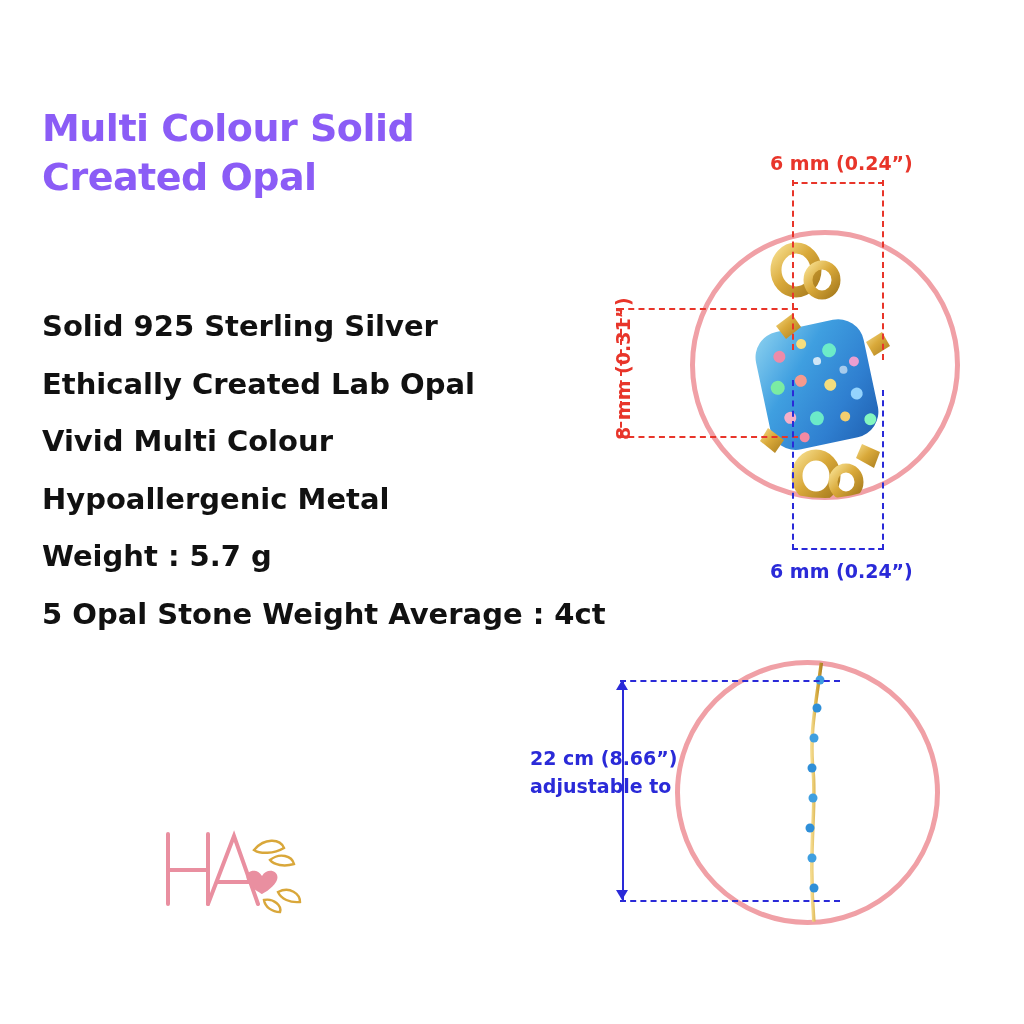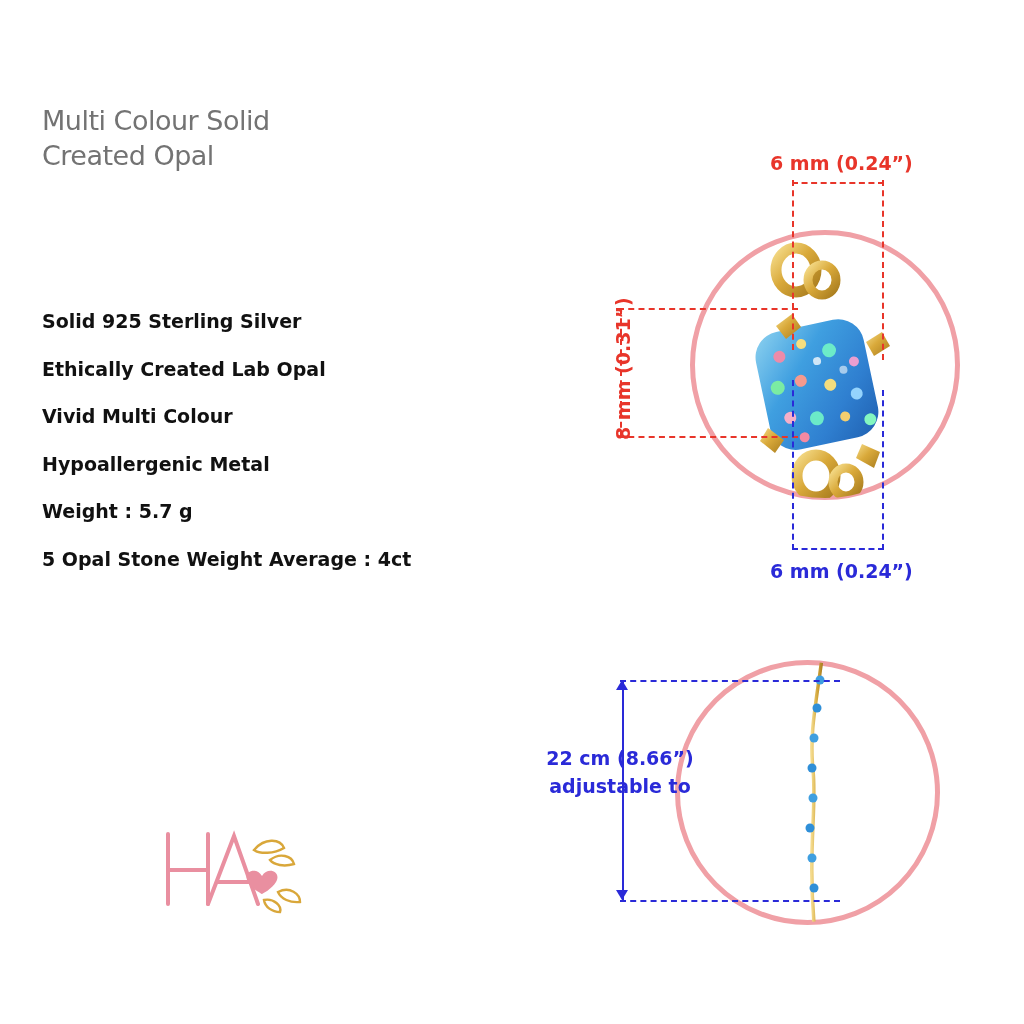--- a/index.html
+++ b/index.html
@@ -15,38 +15,38 @@
     overflow: hidden;
   }
 
   
   #product-title {
     position: absolute;
     left: 42px;
     top: 104px;
     width: 520px;
     font-family: "DejaVu Sans", sans-serif;
-    font-weight: normal;
-    font-size: 27px;
+    font-weight: bold;
+    font-size: 38px;
     line-height: 1.28;
     letter-spacing: -0.5px;
-    color: #737373;
+    color: #8b5cf6;
     white-space: pre-line;
   }
 
   #feature-list {
     position: absolute;
     left: 42px;
     top: 312px;
     width: 530px;
   }
   .feature-item {
     font-family: "DejaVu Sans", sans-serif;
     font-weight: bold;
-    font-size: 19px;
+    font-size: 29px;
     color: #111111;
     line-height: 1.0;
     margin-bottom: 28.5px;
     white-space: nowrap;
   }
 
   
   #brand-logo {
     position: absolute;
     left: 158px;
@@ -278,17 +278,17 @@
     </g>
   </svg>
 
   <div class="dash-h-blue" style="left:120px; top:30px; width:220px;"></div>
   <div class="dash-h-blue" style="left:120px; top:250px; width:220px;"></div>
   <div class="solid-v-blue" style="left:122px; top:30px; height:220px;"></div>
 
   <div class="arrowhead" style="left:116px; top:30px; border-left:6px solid transparent; border-right:6px solid transparent; border-bottom:10px solid #2a2ad8;"></div>
   <div class="arrowhead" style="left:116px; top:240px; border-left:6px solid transparent; border-right:6px solid transparent; border-top:10px solid #2a2ad8;"></div>
 
-  <div style="position:absolute; left:30px; top:95px; width:180px; text-align:center;">
+  <div style="position:absolute; left:30px; top:95px; width:180px; text-align:left;">
     <div class="dim-label-blue" style="position:static; display:block; line-height:1.45;">22 cm (8.66”)</div>
     <div class="dim-label-blue" style="position:static; display:block; line-height:1.45;">adjustable to</div>
   </div>
 </div>
 
 </body></html>

